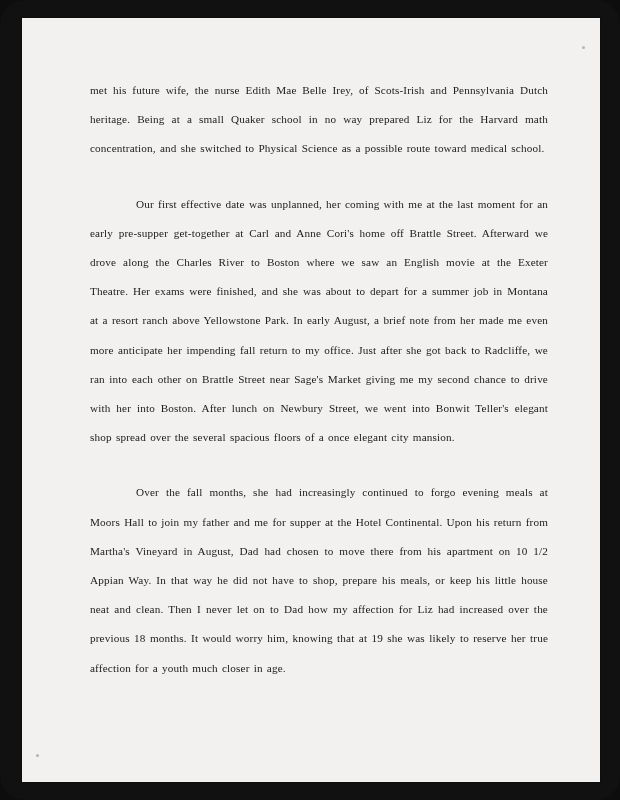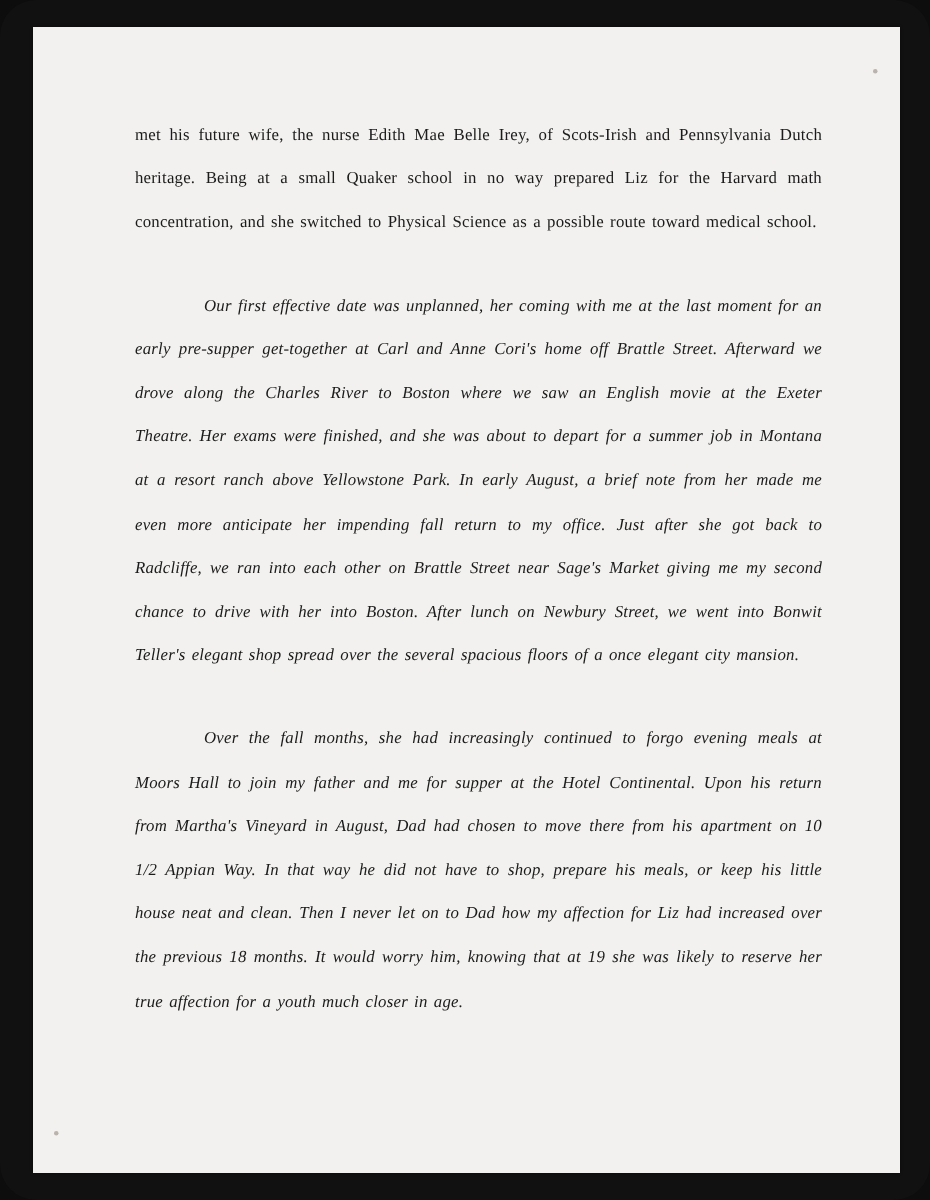--- a/index.html
+++ b/index.html
@@ -45,21 +45,21 @@
   .para {
     margin: 0 0 26px 0;
     font-size: 11.2px;
     line-height: 29.2px;
     color: #1b1b1b;
     text-align: justify;
     letter-spacing: 0.15px;
     word-spacing: 1.2px;
   }
   .para:last-child { margin-bottom: 0; }
-  .indent { text-indent: 46px; font-style: italic; }
+  .indent { text-indent: 46px; }
   .gap-top { margin-top: 18px; }
 </style>
 </head>
 <body>
 
 <div id="scan">
   <div id="page">
     <span class="mark" style="left:560px; top:28px;"></span>
     <span class="mark" style="left:14px; top:736px;"></span>
 

